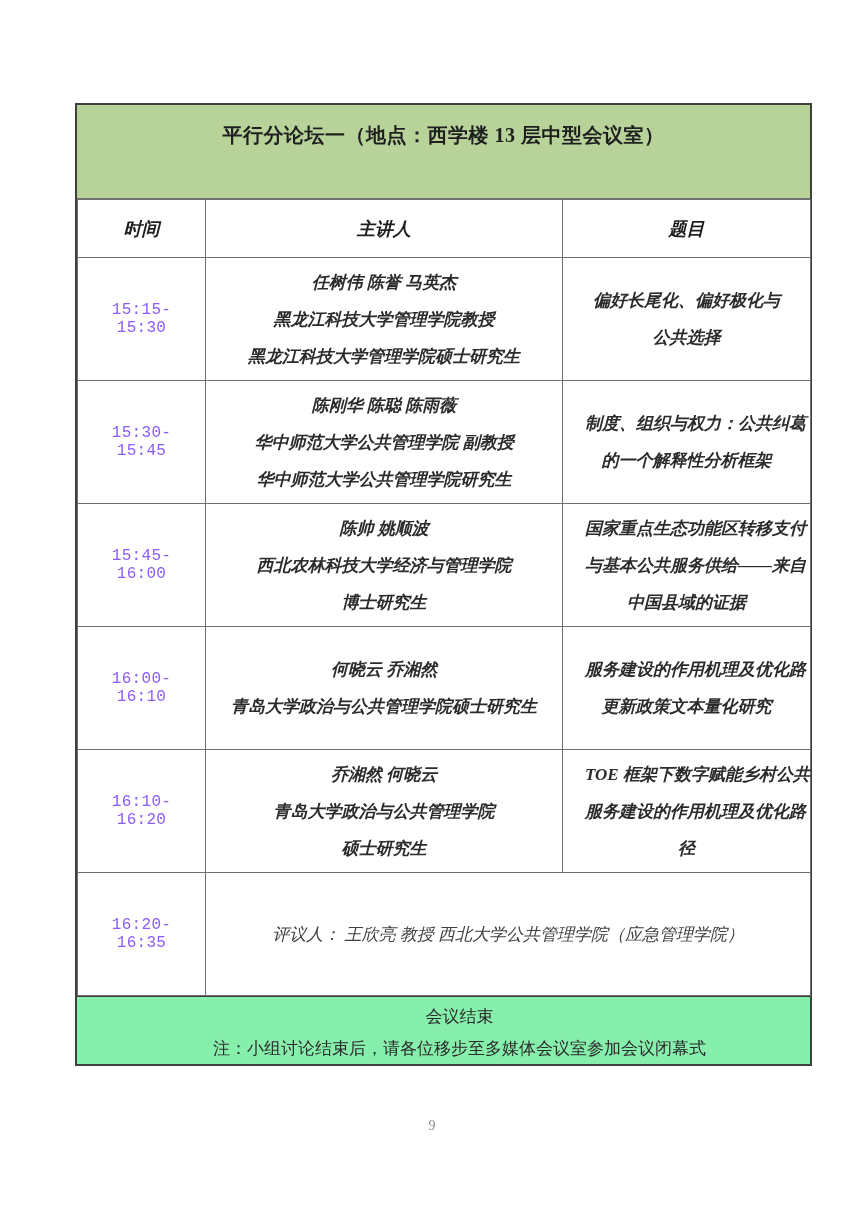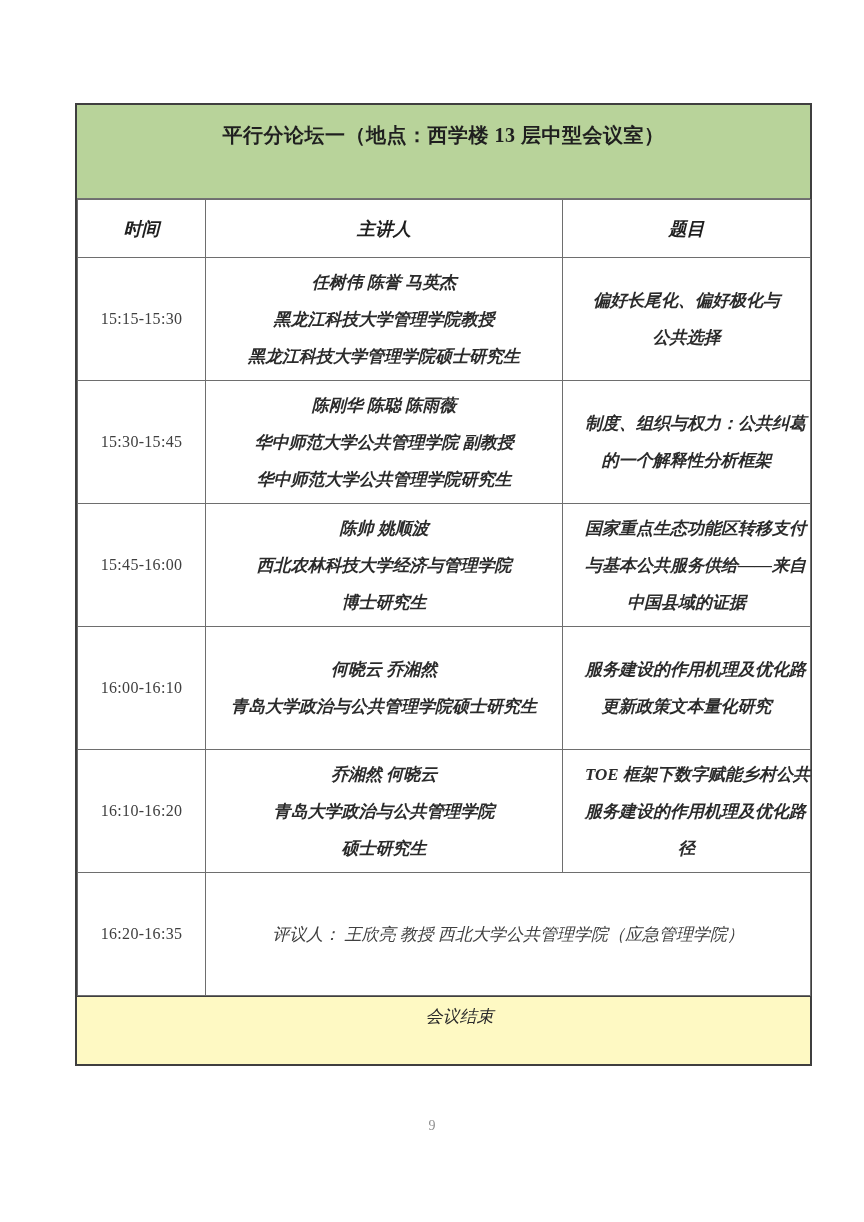--- a/index.html
+++ b/index.html
@@ -59,47 +59,46 @@
   }
   table.sched tr.hdr { height:58px; }
   table.sched tr.hdr td {
     font-weight:bold;
     font-size:18px;
     font-style:italic;
     color:#1f1f1f;
   }
   table.sched tr.r { height:123px; }
   .time {
-    font-family:Liberation Serif, serif;
+    font-family:Liberation Mono, monospace;
     font-size:16px;
-    color:#404040;
+    color:#8b5cf6;
     letter-spacing:0.3px;
     font-style:normal;
   }
   .cl {
     line-height:37px;
     font-size:17px;
     font-style:italic;
     color:#2b2b2b;
     white-space:nowrap;
     font-weight:bold;
   }
   .merged-line {
     font-size:17px;
     font-style:italic;
     color:#404040;
   }
 
   
   .green-foot {
-    background:#fef9c3;
+    background:#86efac;
     border-top:1px solid #3f3f3f;
     height:67px;
     text-align:center;
-    font-style:italic;
     padding-left:32px;
   }
   .foot-status { padding-top:8px; font-size:17px; color:#2b2b2b; }
   .foot-note   { margin-top:9px;  font-size:17px; color:#2b2b2b; }
 
   
   .page-num {
     position:absolute;
     left:0; right:0;
     top:1118px;
@@ -200,17 +199,18 @@
         <td class="time">16:20-16:35</td>
         <td colspan="2">
           <div class="merged-line">评议人： 王欣亮 教授 西北大学公共管理学院（应急管理学院）</div>
         </td>
       </tr>
     </tbody>
   </table>
 
   <div class="green-foot">
     <div class="foot-status">会议结束</div>
+    <div class="foot-note">注：小组讨论结束后，请各位移步至多媒体会议室参加会议闭幕式</div>
   </div>
 
 </div>
 
 <div class="page-num">9</div>
 
 </body></html>

